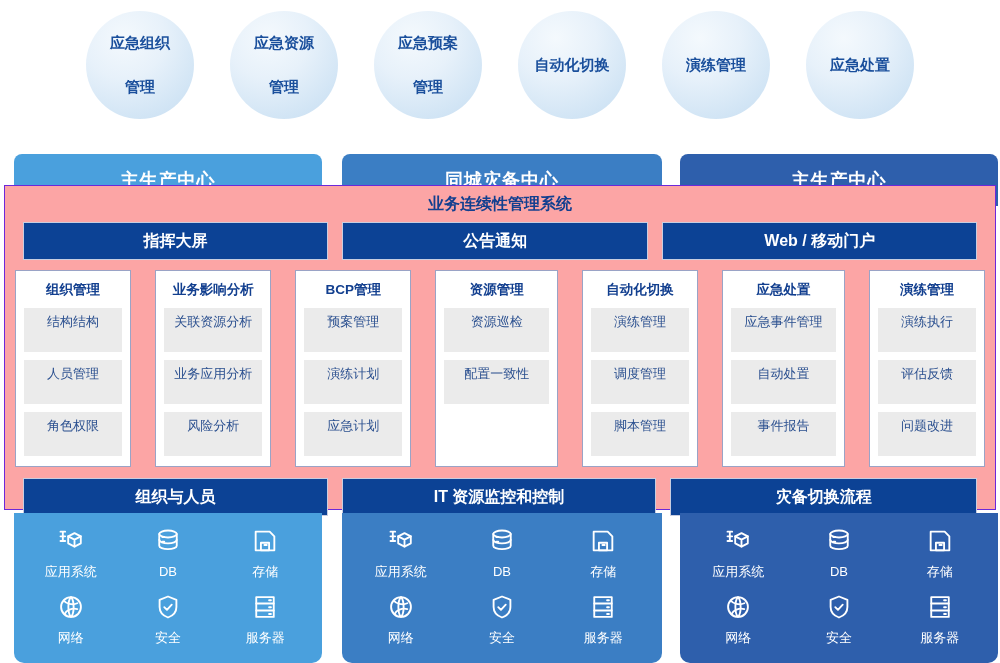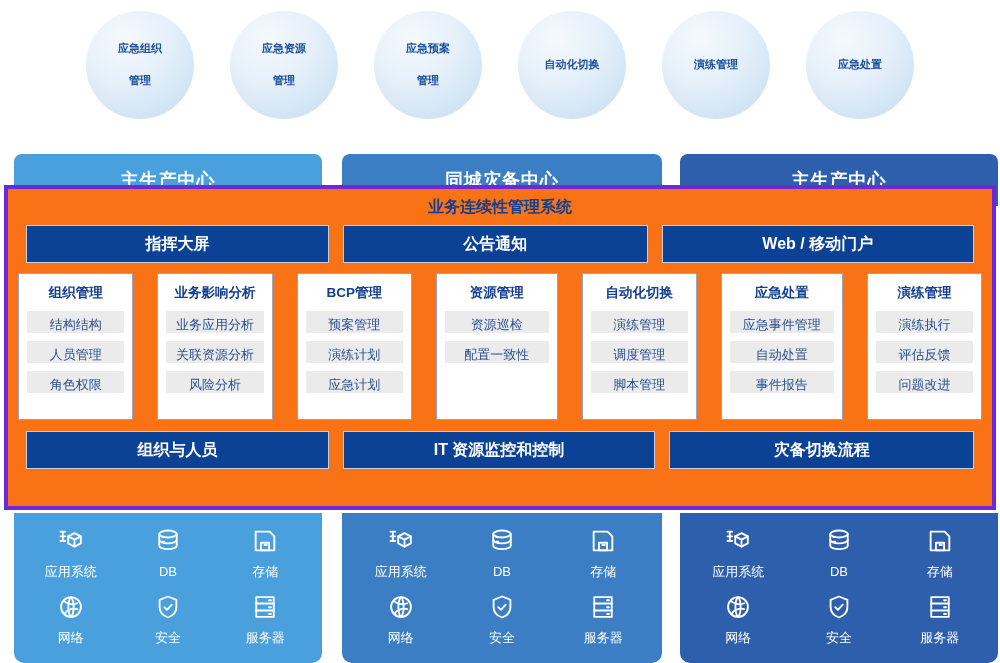--- a/index.html
+++ b/index.html
@@ -17,21 +17,21 @@
     display: flex; align-items: center; justify-content: center;
   }
   .circle {
     width: 108px; height: 108px; border-radius: 50%;
     margin: 0 18px;
     background: radial-gradient(circle at 35% 25%, #f4f9fd 0%, #e7f1fa 38%, #d2e5f5 75%, #c6dcf0 100%);
     display: flex; align-items: center; justify-content: center;
     text-align: center;
     color: #1a4f9c;
     font-weight: bold;
-    font-size: 11px;
+    font-size: 15px;
     line-height: 1.45;
   }
   .circle span { display: block; padding: 0 10px; }
 
   
   .center-headers {
     position: absolute; left: 0; top: 154px; width: 1000px; height: 52px;
     display: flex;
   }
   .center-head {
@@ -41,22 +41,22 @@
     display: flex; align-items: center; justify-content: center;
     letter-spacing: 1px;
   }
   .ch-1 { width: 308px; margin-left: 14px; background: #4aa0dd; }
   .ch-2 { width: 320px; margin-left: 20px; background: #3b7ec4; }
   .ch-3 { width: 318px; margin-left: 18px; background: #2e5fac; }
 
   
   .platform {
     position: absolute; left: 4px; top: 185px; width: 992px; height: 325px;
-    background: #f97316;
-    border: 4px solid #6d28d9;
+    background: #fca5a5;
+    border: 1px solid #6d28d9;
   }
   .platform-title {
     height: 36px; line-height: 36px; text-align: center;
     color: #123f8f; font-weight: bold; font-size: 16px;
   }
 
   .bar-row { display: flex; padding: 0 18px; gap: 14px; }
   .bar {
     background: #0c4295; color: #ffffff;
     font-weight: bold; font-size: 16px;
@@ -74,24 +74,24 @@
     background: #ffffff; border: 1px solid #9aa3c6;
     width: 136px; padding: 8px 8px 10px 8px;
   }
   .module.wide { width: 144px; }
   .module-title {
     color: #123f8f; font-weight: bold; font-size: 13.5px;
     text-align: center; padding: 2px 0 9px 0;
   }
   .chip {
     background: #ebebeb; color: #2a4f8f; font-size: 13px;
-    height: 22px; line-height: 27px; text-align: center;
+    height: 44px; line-height: 27px; text-align: center;
     margin-bottom: 8px; white-space: nowrap;
   }
-  .chip:last-child { margin-bottom: 16px; }
+  .chip:last-child { margin-bottom: 0; }
   .chip.empty { background: transparent; }
 
   .bar-row.lower { padding-top: 11px; }
 
   
   .infra {
     position: absolute; left: 0; top: 513px; width: 1000px; height: 150px;
     display: flex;
   }
   .infra-panel {
@@ -156,22 +156,22 @@
 
       <div class="module">
         <div class="module-title">组织管理</div>
         <div class="chip">结构结构</div>
         <div class="chip">人员管理</div>
         <div class="chip">角色权限</div>
       </div>
 
       <div class="module">
         <div class="module-title">业务影响分析</div>
+        <div class="chip">关联资源分析</div>
         <div class="chip">业务应用分析</div>
-        <div class="chip">关联资源分析</div>
         <div class="chip">风险分析</div>
       </div>
 
       <div class="module">
         <div class="module-title">BCP管理</div>
         <div class="chip">预案管理</div>
         <div class="chip">演练计划</div>
         <div class="chip">应急计划</div>
       </div>
 

